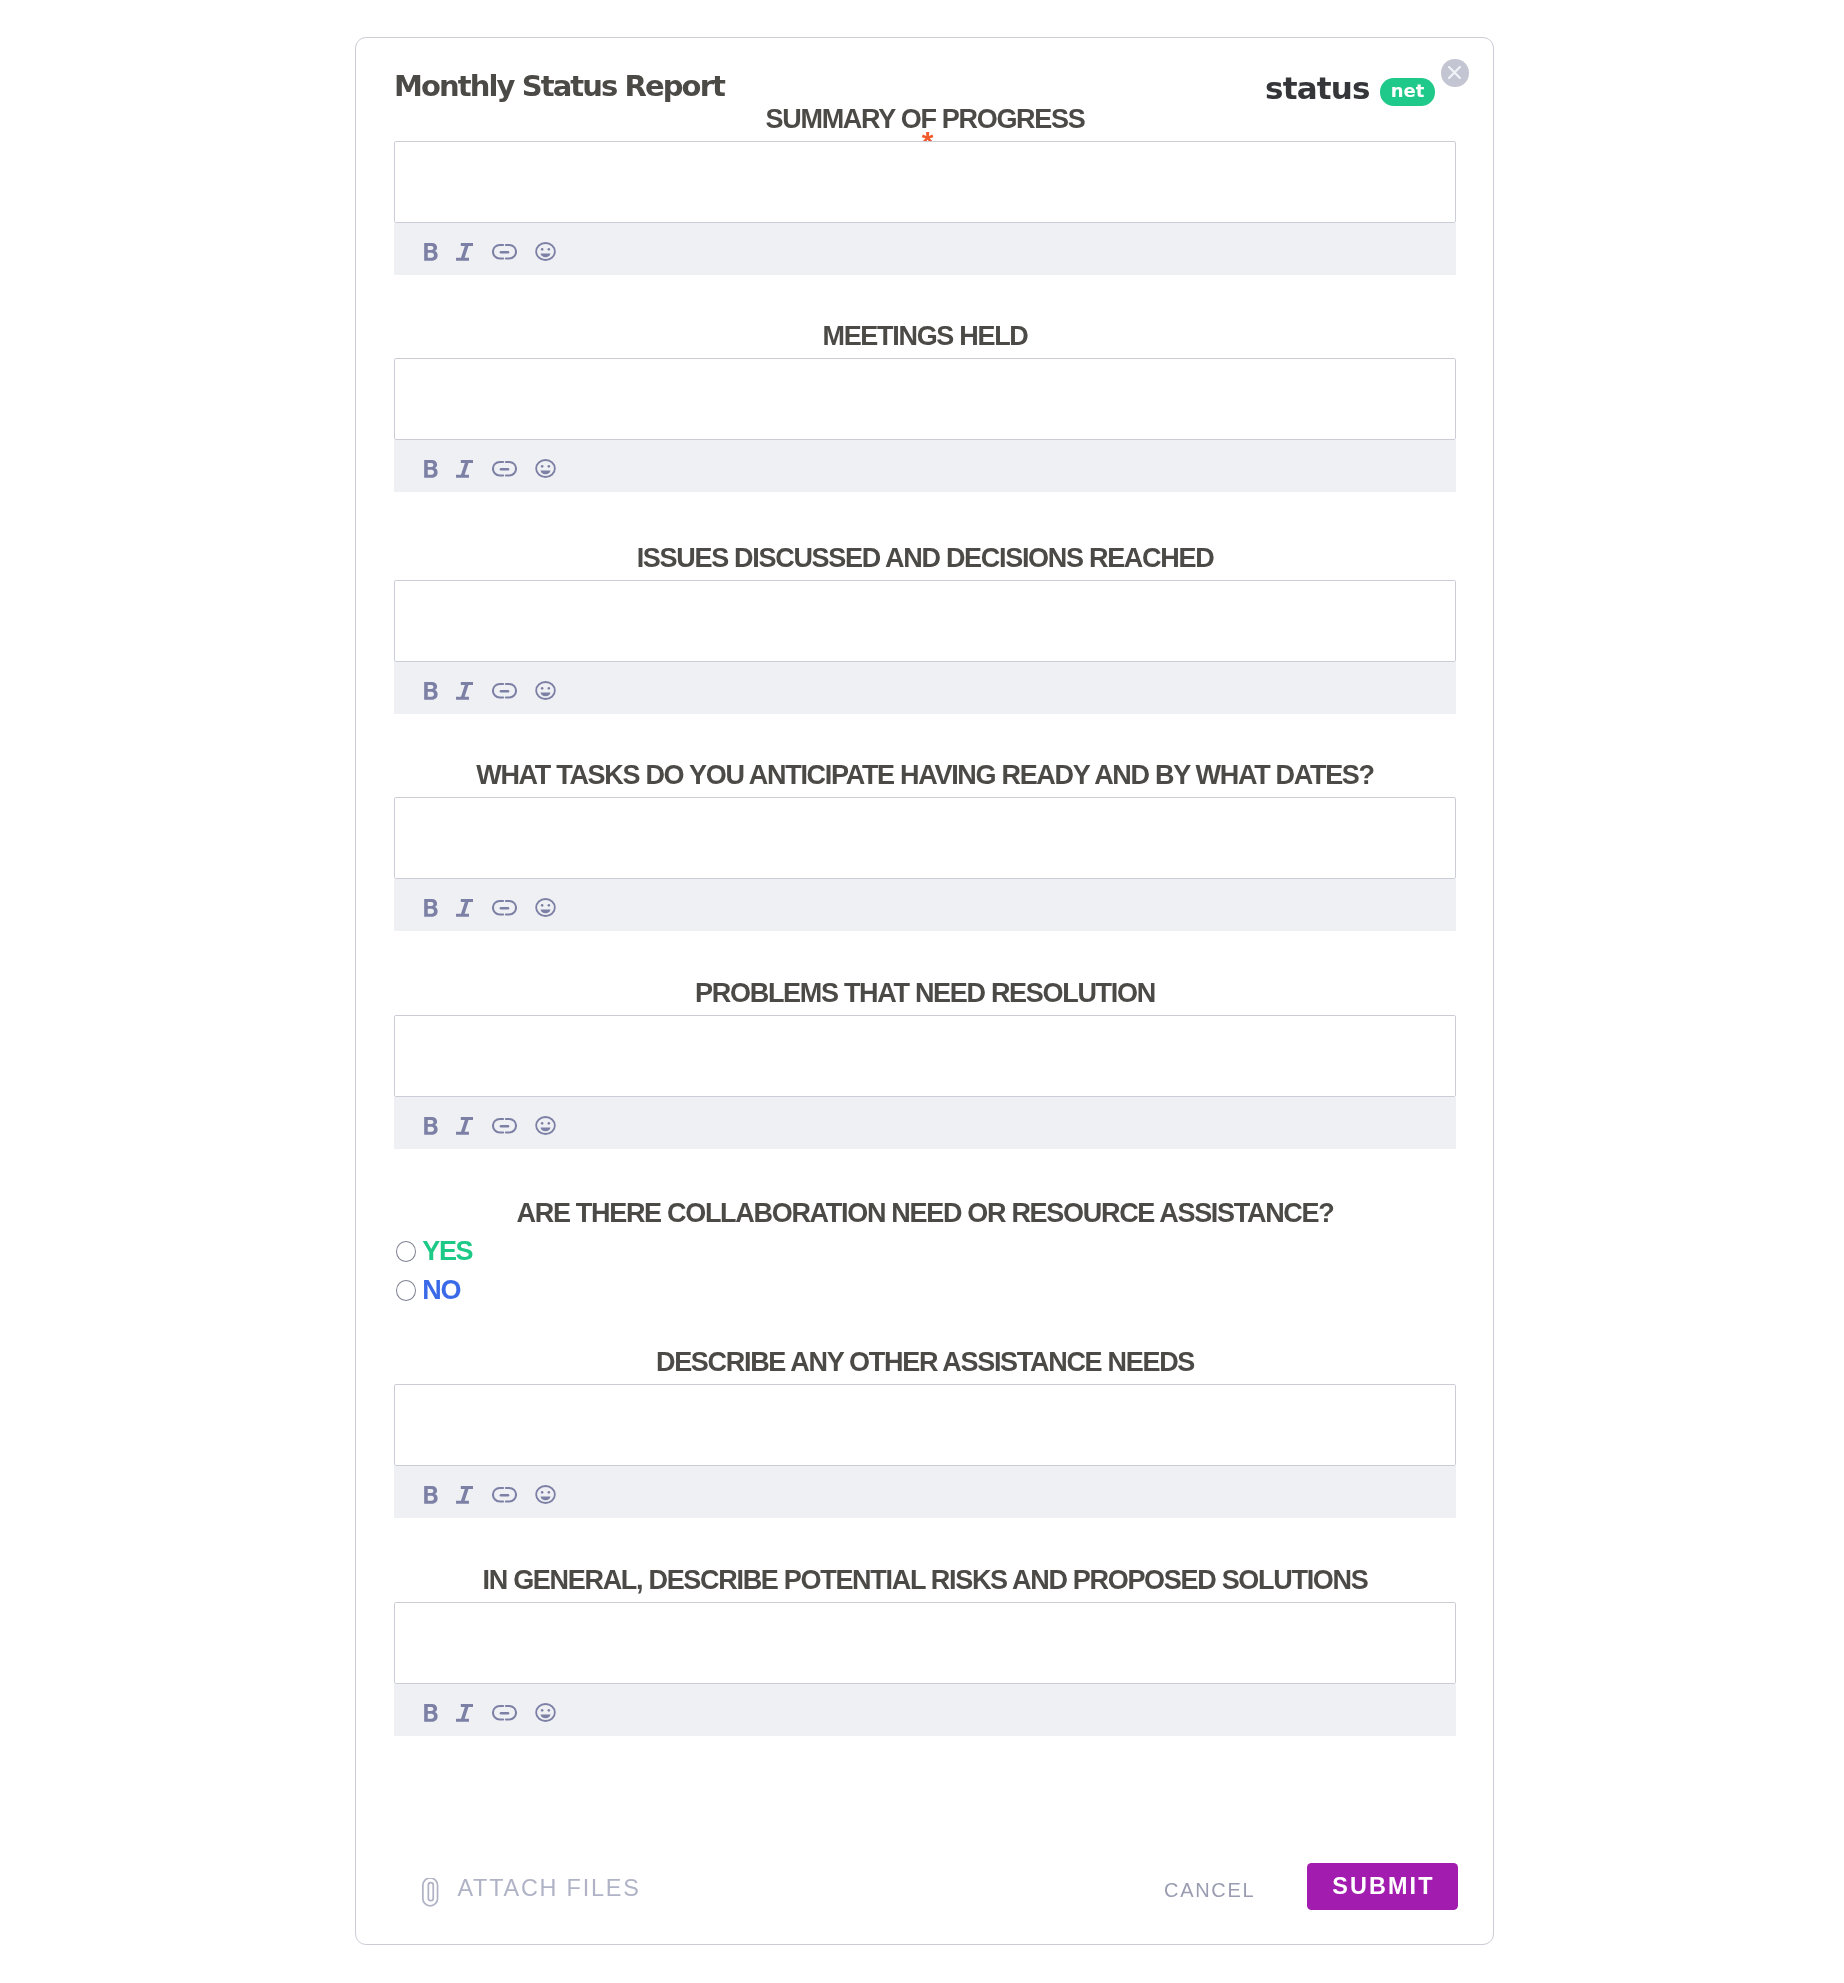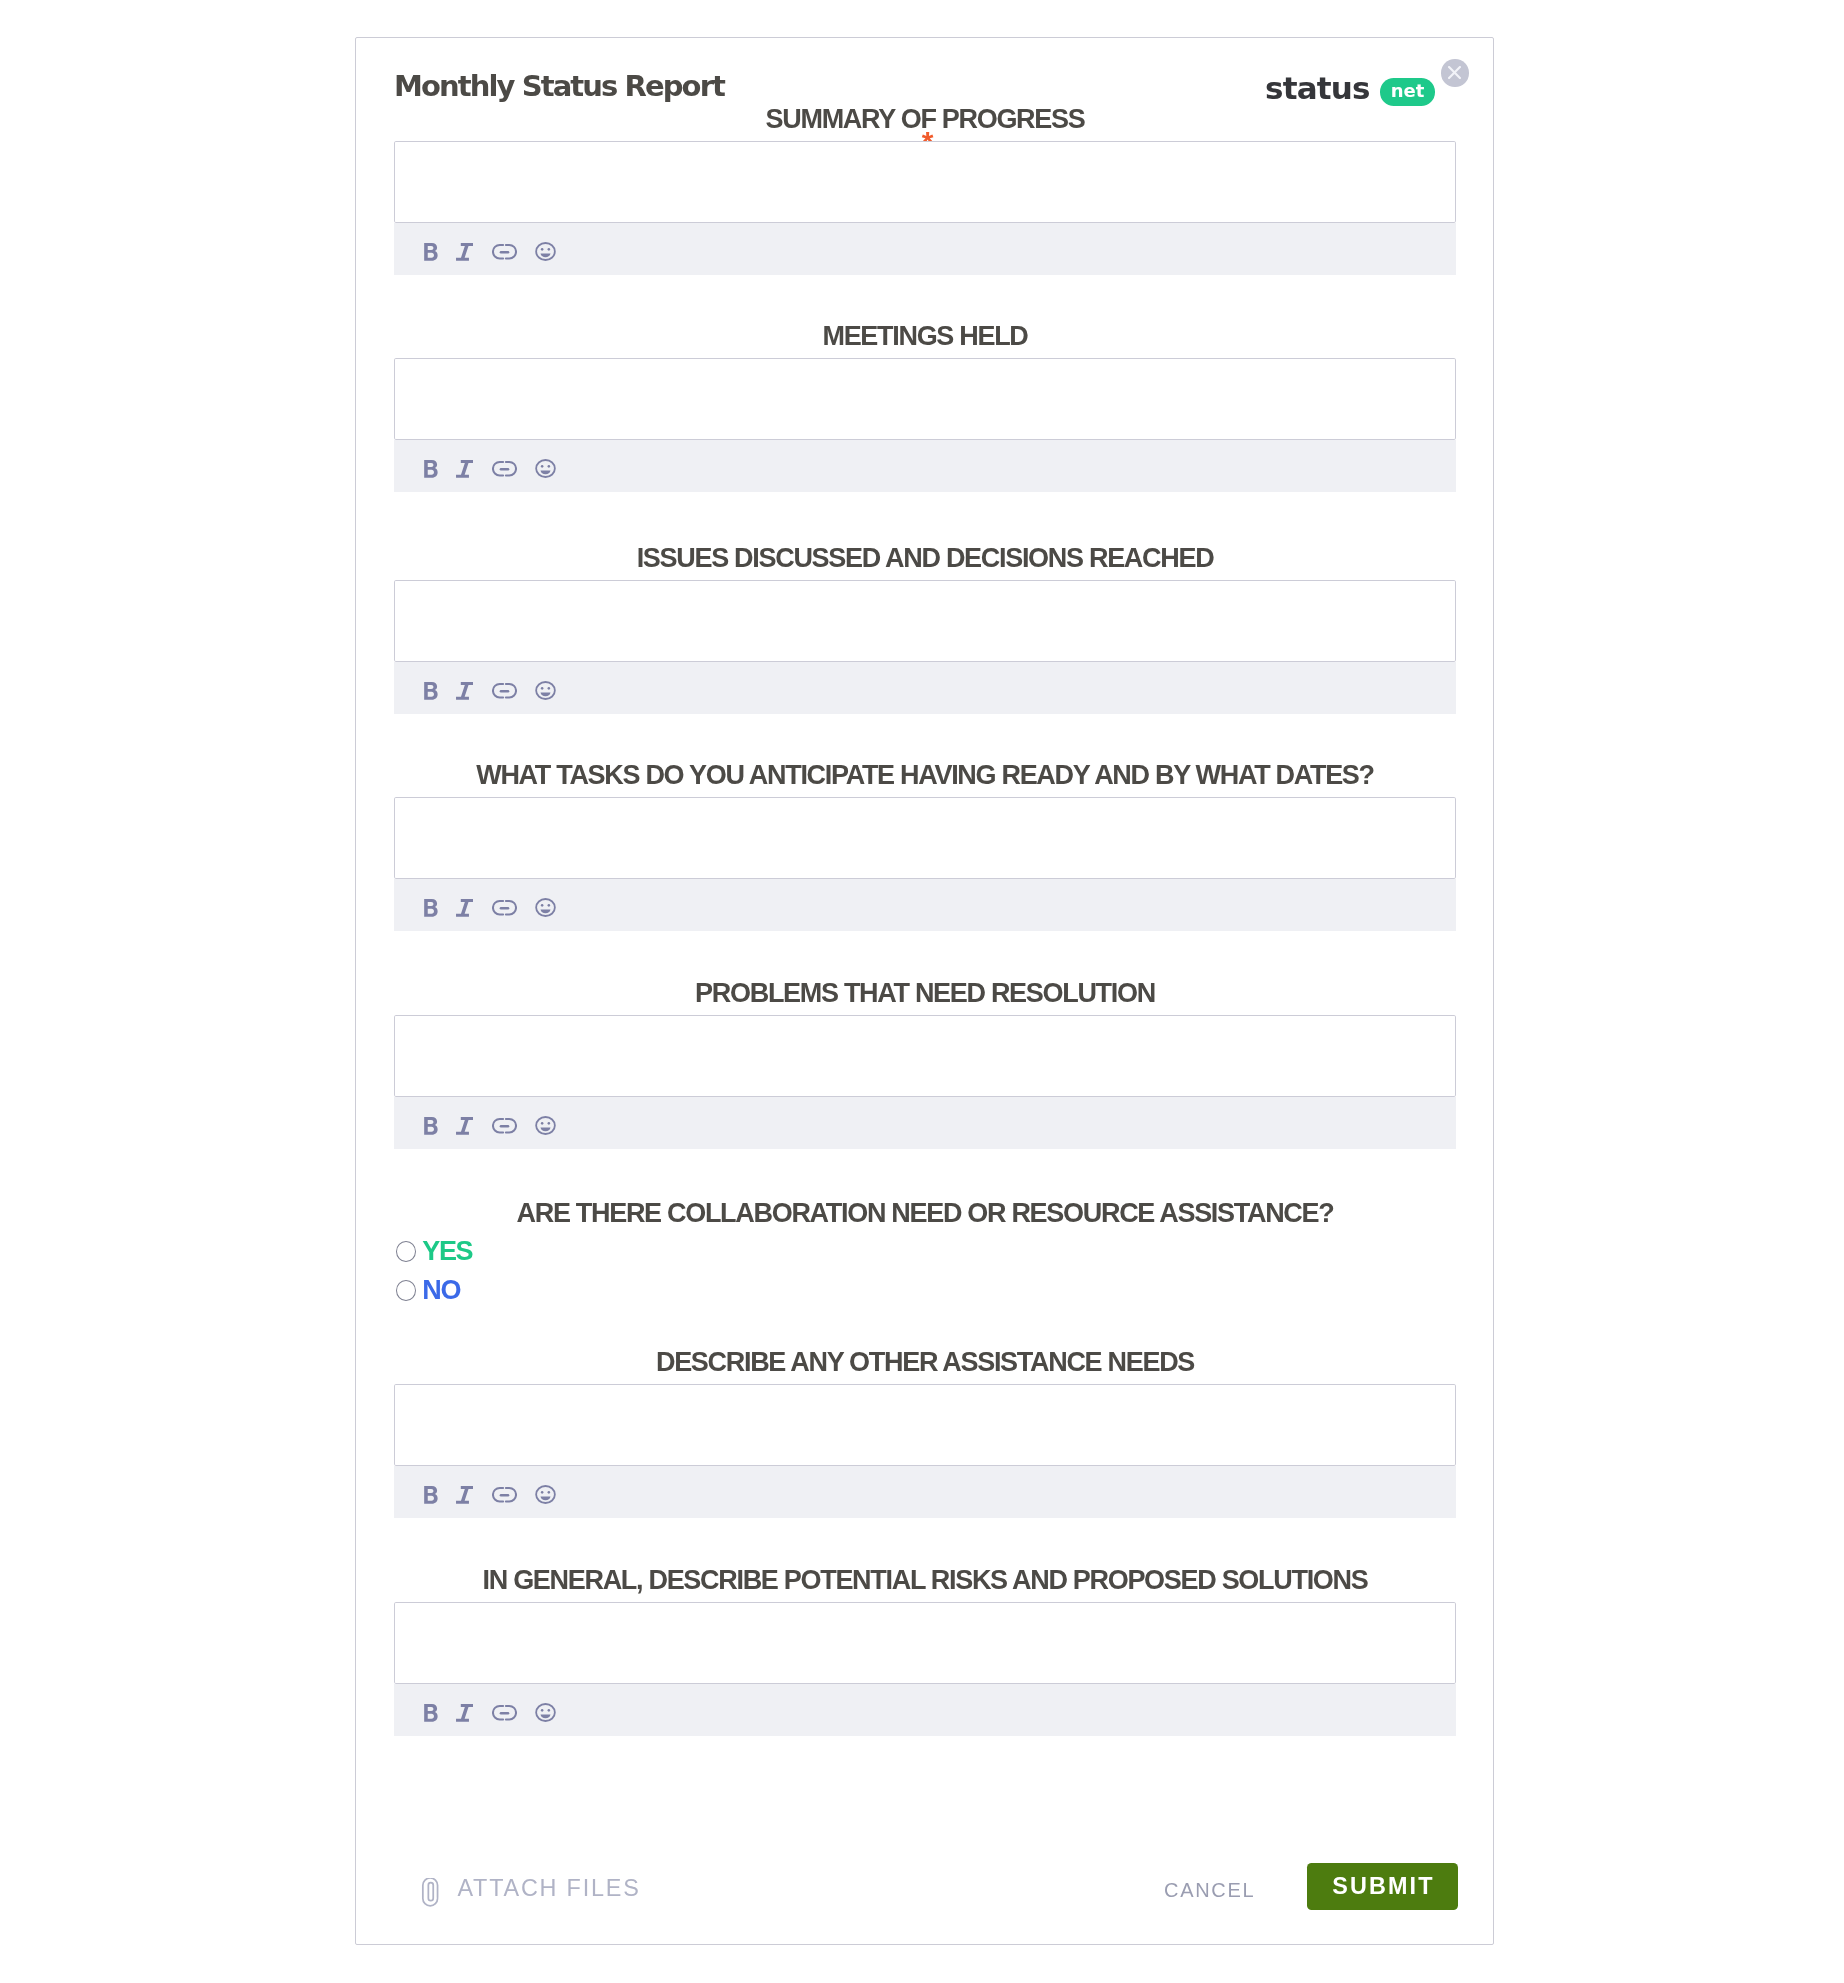--- a/index.html
+++ b/index.html
@@ -11,21 +11,21 @@
     font-family: "Liberation Sans", sans-serif;
     -webkit-font-smoothing: antialiased;
   }
   .page { position: relative; width:1845px; height:1984px; overflow:hidden; background:#fff; }
 
   .modal {
     position: absolute; left: 355px; top: 37px;
     width: 1139px; height: 1908px;
     background:#fff;
     border: 0.9px solid #ccccd6;
-    border-radius: 2px;
+    border-radius: 11px;
   }
 
   
   .title {
     position:absolute; left:38px; top:37px;
     font-size: 29px; font-weight: 700; color:#4c4a46;
     letter-spacing:-1.9px; line-height:23px; height:23px;
     font-family:"DejaVu Sans", sans-serif;
     white-space:nowrap;
   }
@@ -100,21 +100,21 @@
     margin-left:18px; font-size:23.4px; font-weight:400; letter-spacing:1.8px;
     line-height:17px; color:#b0b3c6; white-space:nowrap; position:relative; top:-3.7px;
   }
   .cancel {
     position:absolute; left:808px; top:1844px;
     font-size:20px; font-weight:400; letter-spacing:1.7px; color:#9a9db1;
     line-height:16.5px; white-space:nowrap; cursor:pointer;
   }
   .submit {
     position:absolute; left:951px; top:1825px;
-    background:#4d7c0f; color:#fff; border:none; border-radius:4.6px;
+    background:#a21caf; color:#fff; border:none; border-radius:4.6px;
     width:151px; height:47px;
     font-size:23.4px; font-weight:700; letter-spacing:2.1px;
     font-family:"Liberation Sans", sans-serif;
     display:flex; align-items:center; justify-content:center; cursor:pointer;
     padding-left:1.8px; line-height:17.4px;
   }
 </style>
 </head>
 <body>
 

